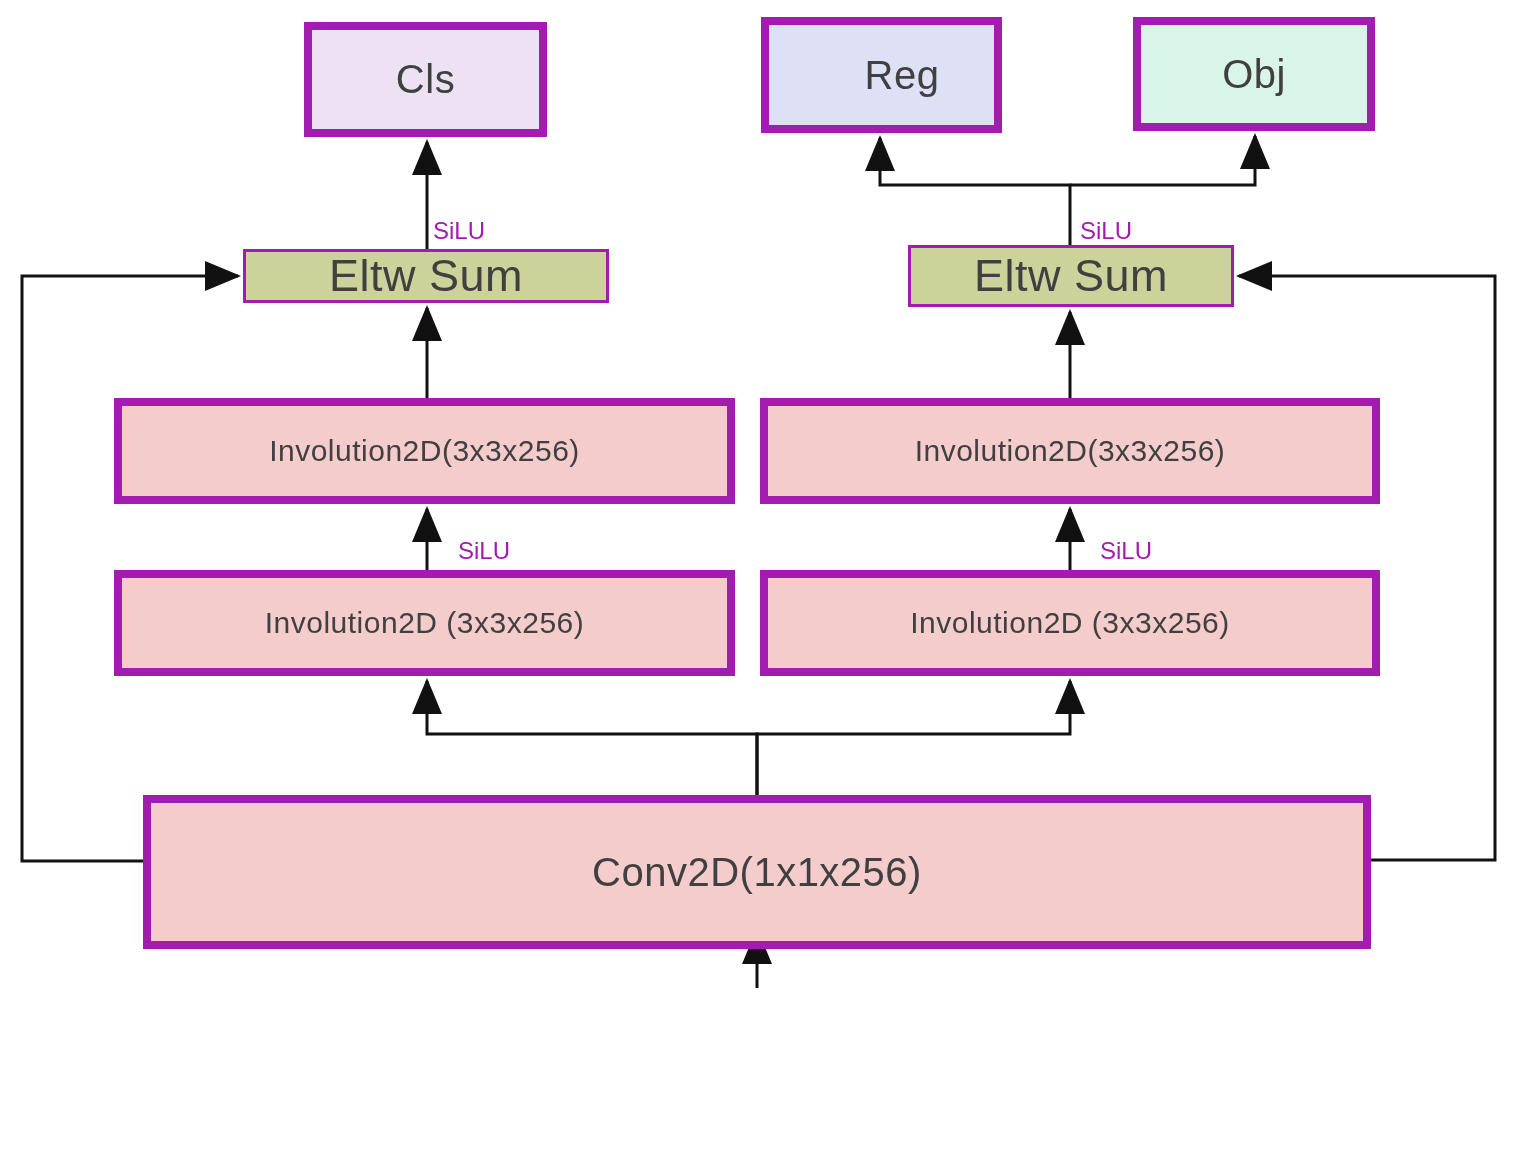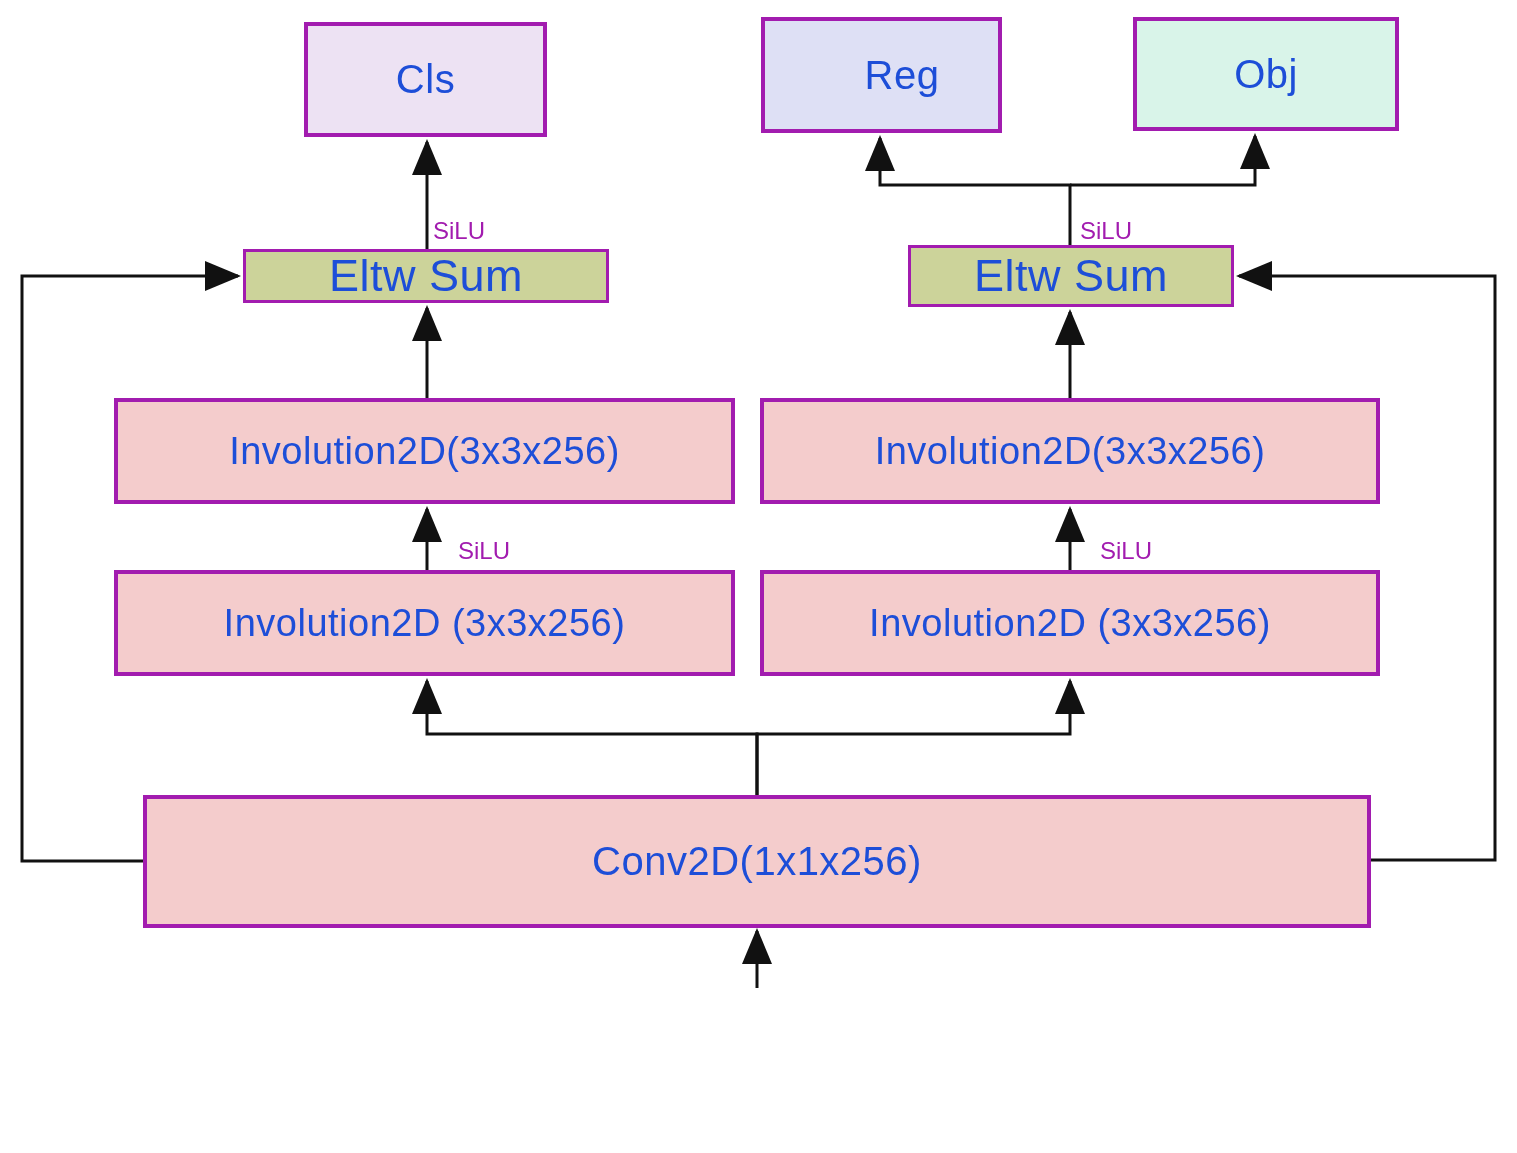--- a/index.html
+++ b/index.html
@@ -18,51 +18,51 @@
   .edges {
     position: absolute;
     left: 0; top: 0;
     width: 1517px;
     height: 1153px;
     z-index: 1;
   }
   .node {
     position: absolute;
     z-index: 2;
-    border: 4px solid #a21caf;
+    border: 8px solid #a21caf;
     box-sizing: border-box;
     display: flex;
     align-items: center;
     justify-content: center;
-    color: #1d4ed8;
+    color: #404040;
     font-size: 40px;
     letter-spacing: 0.5px;
     white-space: nowrap;
   }
   .node.small { border-width: 3px; font-size: 45px; }
-  .node.inv   { font-size: 38px; align-items: center; }
+  .node.inv   { font-size: 30px; align-items: center; }
   .edge-label {
     position: absolute;
     z-index: 3;
     color: #a21caf;
     font-size: 24px;
     white-space: nowrap;
     margin-top: 21px;
   }
   
   #node-cls  { left: 304px;  top: 22px;  width: 243px;  height: 115px; }
   #node-reg  { left: 761px;  top: 17px;  width: 241px;  height: 116px; padding-left: 41px; }
-  #node-obj  { left: 1133px; top: 17px;  width: 266px;  height: 114px; }
+  #node-obj  { left: 1133px; top: 17px;  width: 242px;  height: 114px; }
   #node-eltw-left  { left: 243px; top: 249px; width: 366px; height: 54px; }
   #node-eltw-right { left: 908px; top: 245px; width: 326px; height: 62px; }
   #node-inv-tl { left: 114px; top: 398px; width: 621px; height: 106px; }
   #node-inv-tr { left: 760px; top: 398px; width: 620px; height: 106px; }
   #node-inv-bl { left: 114px; top: 570px; width: 621px; height: 106px; }
   #node-inv-br { left: 760px; top: 570px; width: 620px; height: 106px; }
-  #node-conv { left: 143px; top: 795px; width: 1228px; height: 133px; }
+  #node-conv { left: 143px; top: 795px; width: 1228px; height: 154px; }
   #node-fpn  { left: 490px; top: 990px; width: 540px;  height: 145px; }
   
   #silu-cls       { left: 433px;  top: 196px; }
   #silu-regobj    { left: 1080px; top: 196px; }
   #silu-left-mid  { left: 458px;  top: 516px; }
   #silu-right-mid { left: 1100px; top: 516px; }
 </style>
 </head>
 <body>
 

